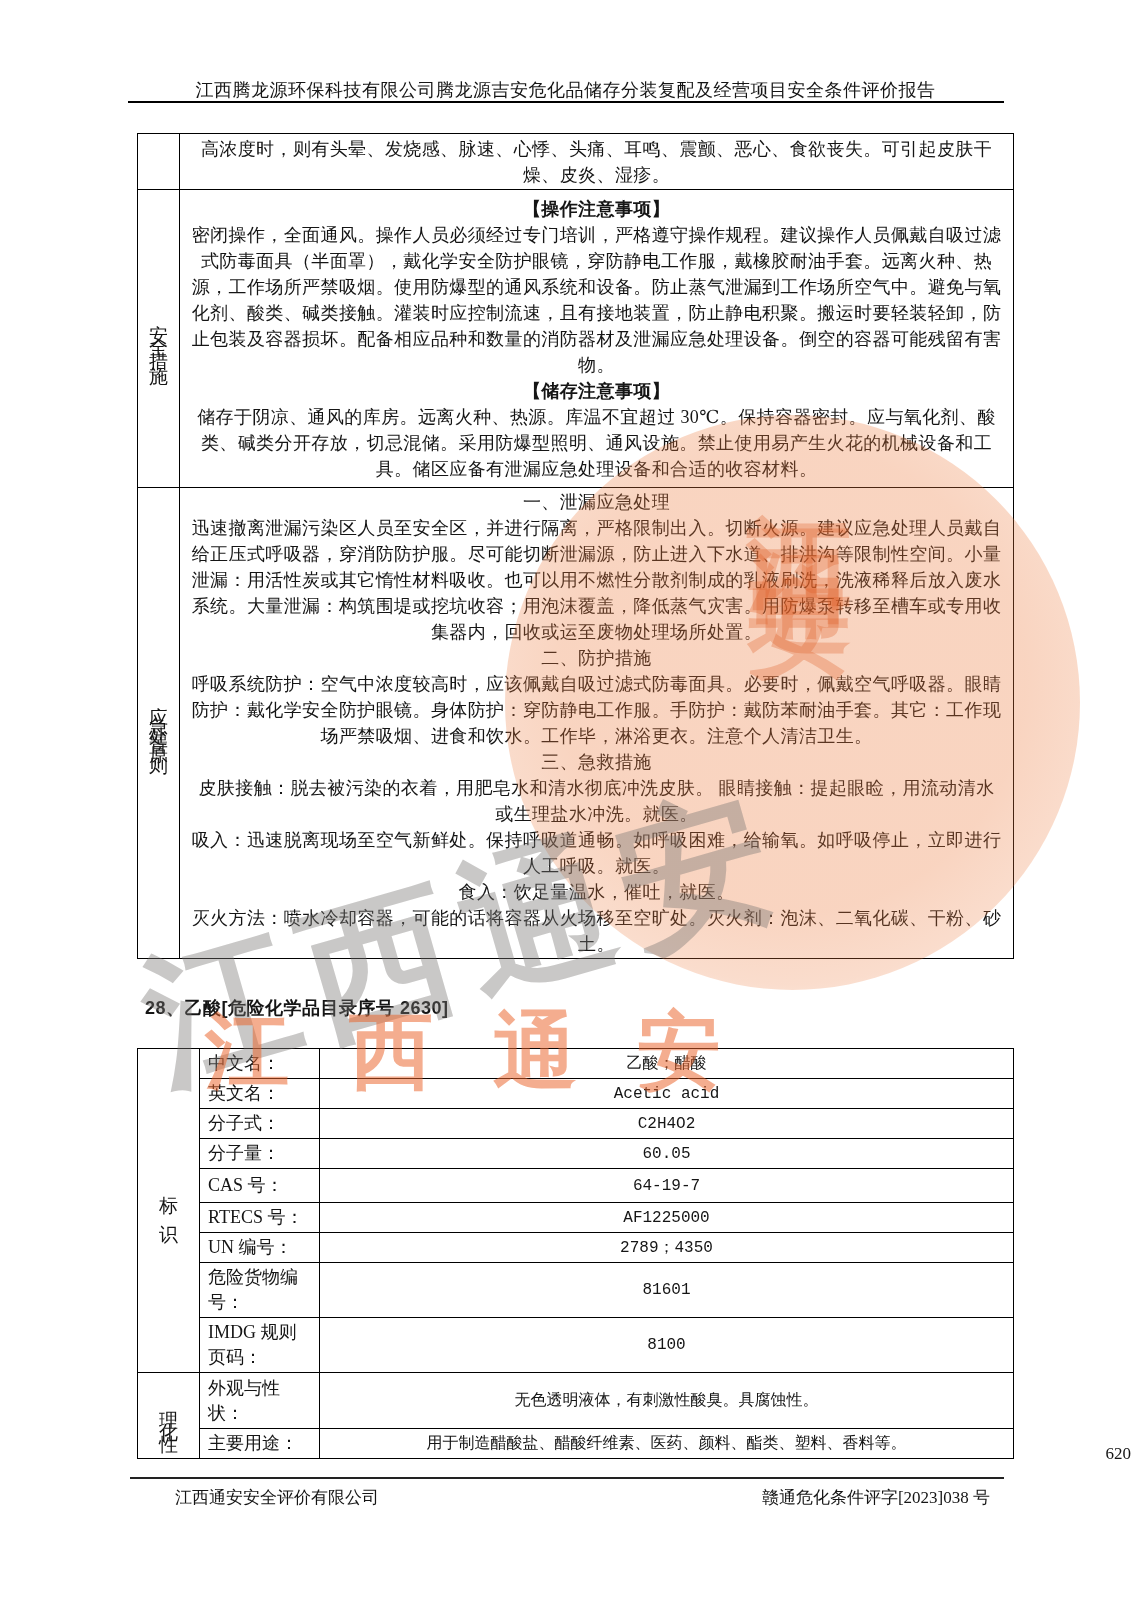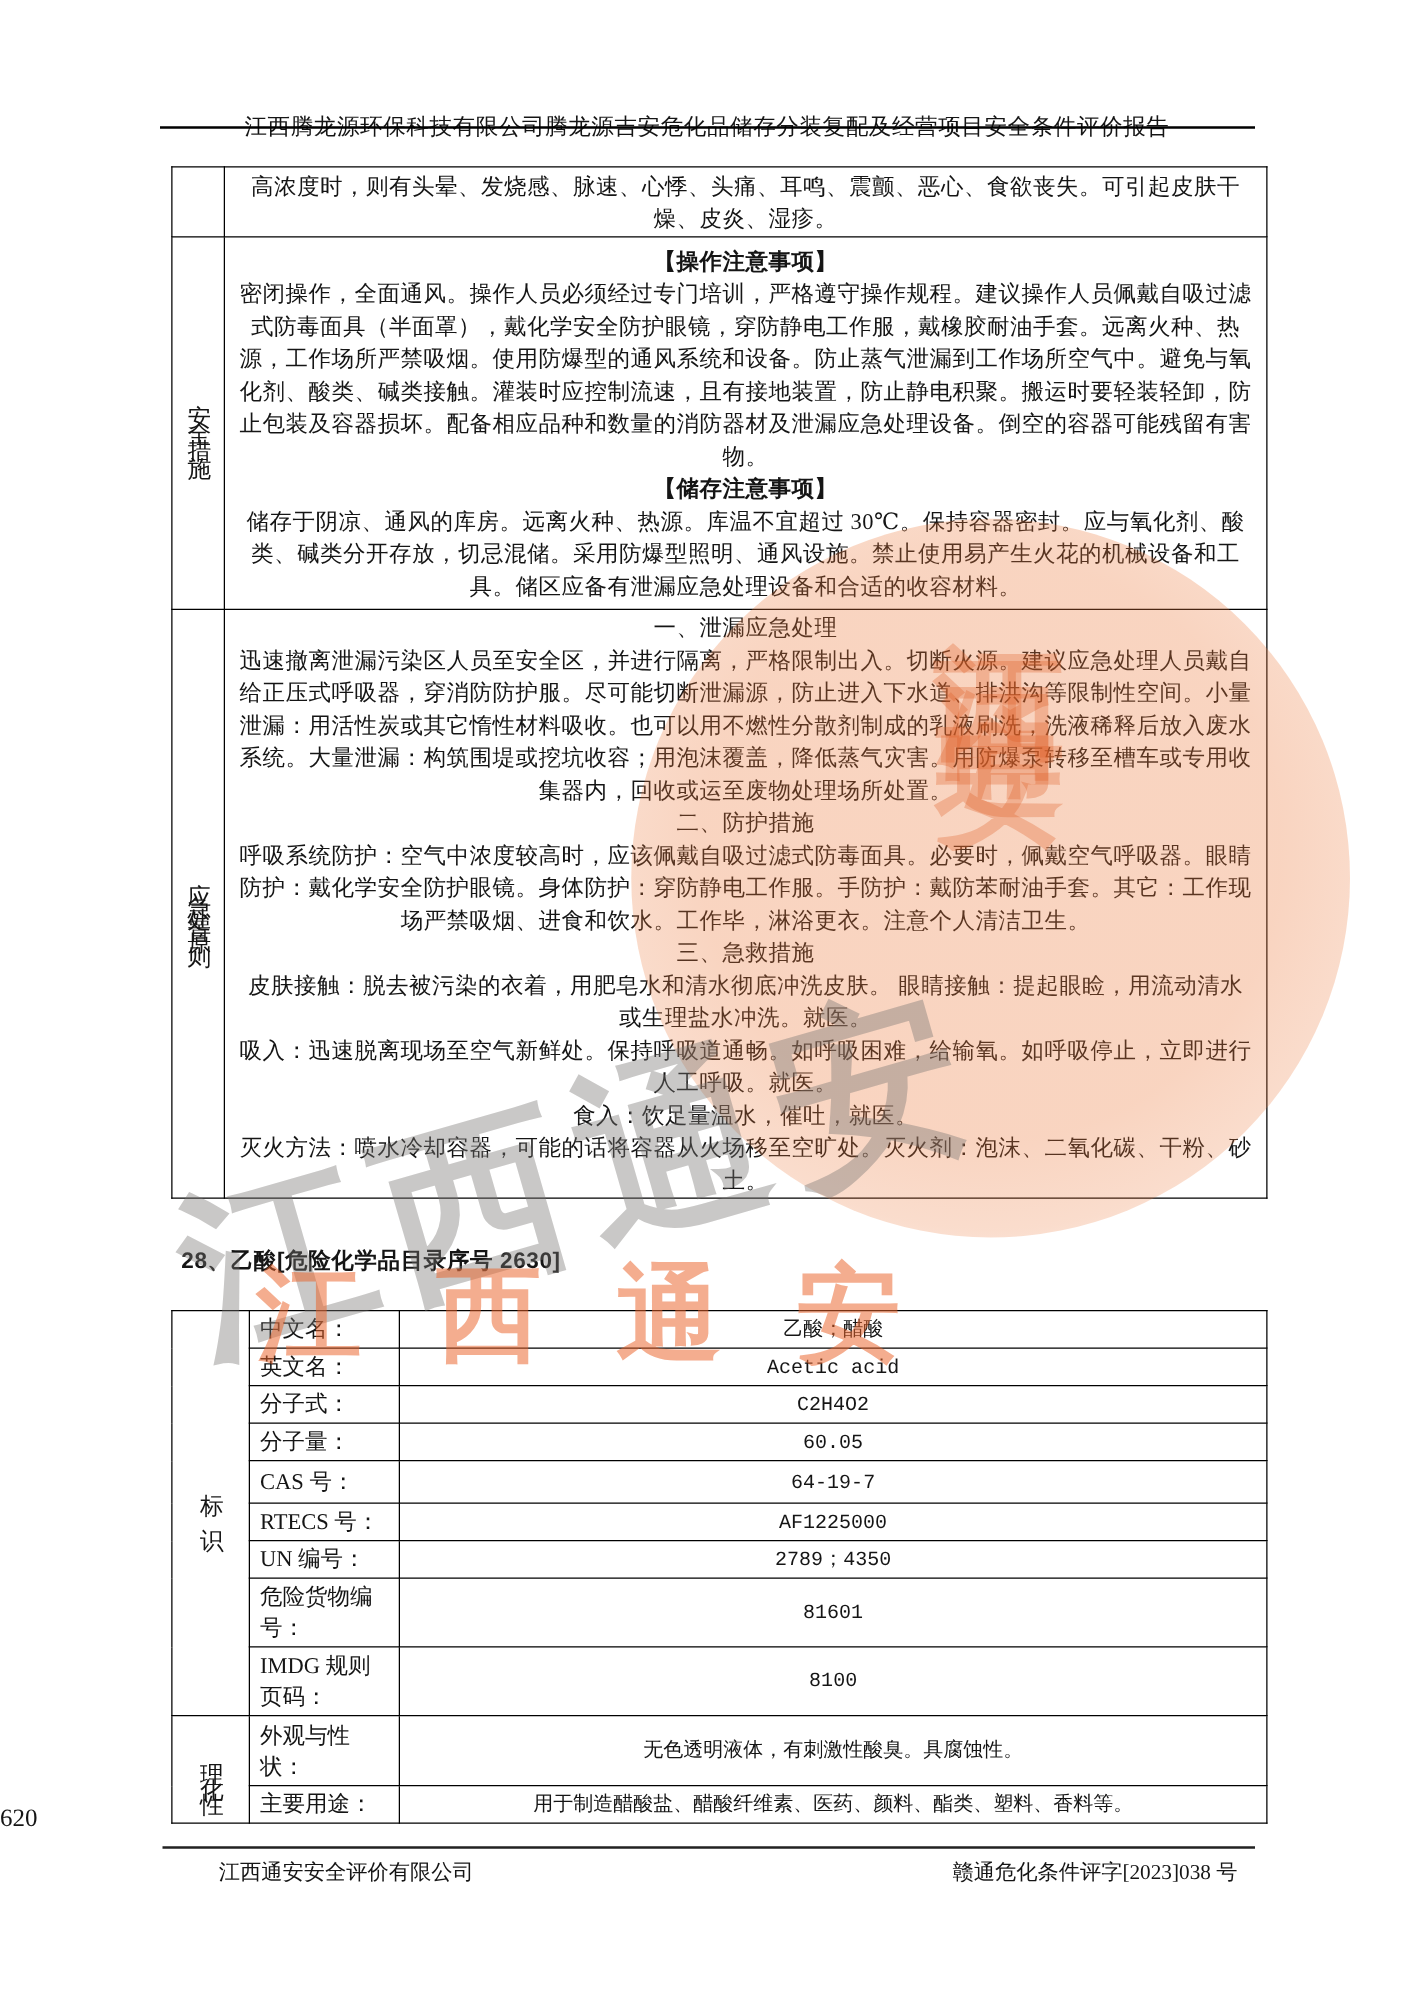--- a/index.html
+++ b/index.html
@@ -8,21 +8,21 @@
     position:relative;
     background:#ffffff;
     font-family:"Liberation Serif","DejaVu Serif",serif;
     color:#151515;
     overflow:hidden;
   }
   .page { position:absolute; inset:0; z-index:1; }
 
   
   .header-title{
-    position:absolute; top:89px; left:0; width:100%;
+    position:absolute; top:78px; left:0; width:100%;
     text-align:center; font-size:18px; letter-spacing:0.5px; white-space:nowrap;
   }
   .header-rule{
     position:absolute; top:101px; left:128px; width:876px;
     border-top:2.5px solid #000;
   }
 
   
   table { border-collapse:collapse; width:100%; table-layout:fixed; }
   td { border:1.6px solid #000; vertical-align:middle; }
@@ -56,21 +56,21 @@
   
   .section-heading{
     position:absolute; top:996px; left:145px;
     font-family:"Liberation Sans","DejaVu Sans",sans-serif;
     font-weight:bold; font-size:18px; letter-spacing:0.5px;
   }
 
   
   .page-number{
     position:absolute; top:1444px; left:0; width:100%;
-    text-align:left; font-size:20px;
+    text-align:right; font-size:17px;
   }
   .footer-rule{
     position:absolute; top:1477px; left:130px; width:874px;
     border-top:2px solid #222;
   }
   .footer-row{
     position:absolute; top:1486px; left:130px; width:874px;
     display:flex; justify-content:space-between;
     padding:0 14px 0 45px; font-size:17px;
   }

